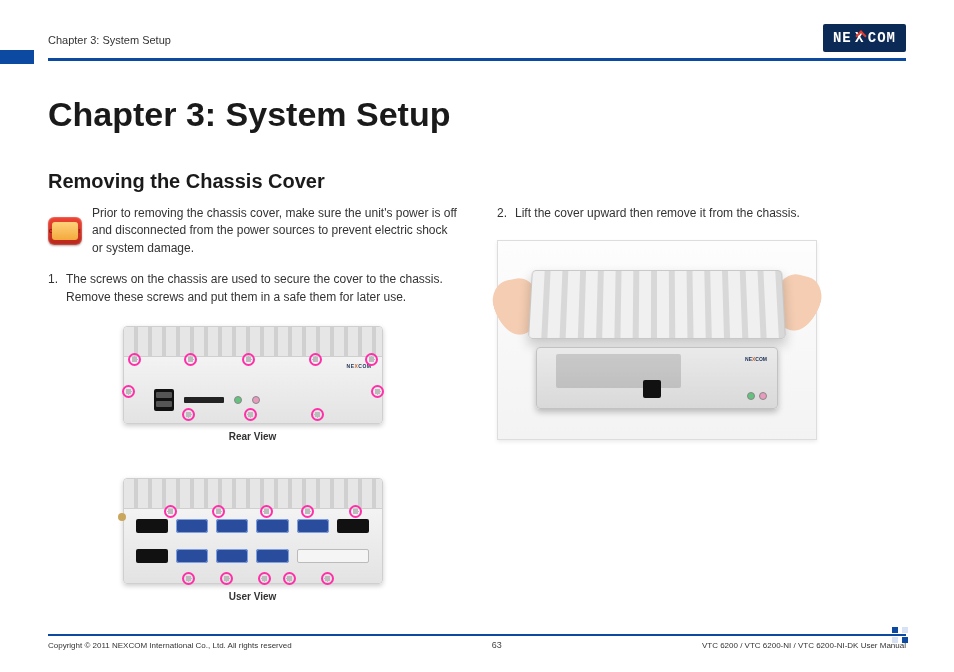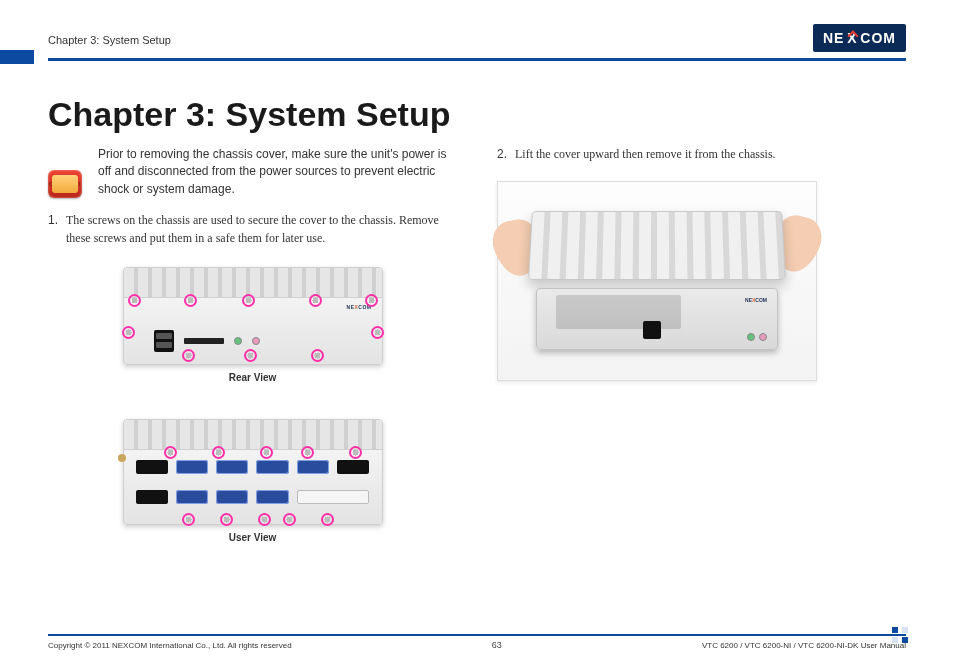--- a/index.html
+++ b/index.html
@@ -3,45 +3,45 @@
 <meta charset="utf-8">
 <style>
   * { margin: 0; padding: 0; box-sizing: border-box; }
   html, body { width: 954px; height: 672px; font-family: Arial, Helvetica, sans-serif; background: #fff; color: #222; }
   .page { position: relative; width: 954px; height: 672px; padding: 24px 48px 30px 48px; }
 
   
   .hdr { display: flex; align-items: flex-end; justify-content: space-between; }
   .hdr-left { font-size: 11px; color: #333; padding-bottom: 6px; }
   .hdr-logo { }
-  .logo-chip { background: #0b2a55; color: #fff; font-weight: 700; letter-spacing: 1px; font-size: 14px; padding: 6px 10px; border-radius: 2px; display: inline-flex; align-items: center; gap: 2px; }
+  .logo-chip { background: #0b2a55; color: #fff; font-weight: 700; letter-spacing: 1px; font-size: 14px; padding: 6px 10px; border-radius: 2px; display: inline-flex; align-items: center; gap: 2px; font-family: Liberation Mono, monospace; }
   .logo-chip .x { color: #fff; position: relative; display: inline-block; width: 12px; text-align: center; }
   .logo-chip .x::before { content: ""; position: absolute; left: 3px; top: 2px; width: 6px; height: 6px; border-left: 2px solid #e63b2e; border-top: 2px solid #e63b2e; transform: rotate(45deg); }
   .hdr-rule { margin-top: 6px; height: 3px; background: #0b4aa0; position: relative; }
   .hdr-rule::before { content: ""; position: absolute; left: -48px; top: -8px; width: 34px; height: 14px; background: #0b4aa0; }
 
   
   .title { font-size: 34px; font-weight: 700; color: #1a1a1a; margin-top: 34px; }
   .subtitle { font-size: 20px; font-weight: 700; color: #1a1a1a; margin-top: 36px; }
 
   
   .cols { display: flex; gap: 40px; margin-top: 12px; }
   .col { flex: 1 1 50%; min-width: 0; font-size: 12px; line-height: 1.45; color: #333; }
 
   
-  .caution-block { display: flex; align-items: flex-end; gap: 16px; }
+  .caution-block { display: flex; align-items: center; gap: 10px; }
   .caution-badge { width: 34px; height: 28px; border-radius: 6px; background: linear-gradient(#ef4333, #b7261a); box-shadow: inset 0 0 2px rgba(255, 255, 255, .6), 0 1px 2px rgba(0, 0, 0, .3); position: relative; flex: 0 0 auto; }
   .caution-badge::after { content: ""; position: absolute; inset: 5px 4px; border-radius: 3px; background: linear-gradient(#ffd27a, #f3a93c); }
   .caution-badge span { position: absolute; inset: 0; display: flex; align-items: center; justify-content: center; font-size: 6px; font-weight: 700; color: #7a1c12; letter-spacing: .4px; }
   .caution-text { flex: 1; }
 
   
   .step { display: flex; gap: 8px; margin-top: 14px; }
   .step .num { flex: 0 0 auto; }
-  .step .txt { flex: 1; font-family: Liberation Serif, serif; }
+  .step .txt { flex: 1; }
 
   
   .device-wrap { margin-top: 20px; display: flex; flex-direction: column; align-items: center; gap: 2px; }
   .device { width: 260px; background: linear-gradient(#f7f7f7, #e9e9e9); border: 1px solid #cfcfcf; border-radius: 4px; box-shadow: 0 2px 5px rgba(0, 0, 0, .2); }
   .device .fins { height: 30px; background: repeating-linear-gradient(90deg, #e6e6e6 0 10px, #d0d0d0 10px 14px); border-bottom: 1px solid #cfcfcf; border-radius: 4px 4px 0 0; }
   .device .face { position: relative; height: 66px; background: linear-gradient(#f3f3f3, #e3e3e3); border-radius: 0 0 4px 4px; }
   .mini-logo { position: absolute; right: 10px; top: 6px; font-size: 5px; font-weight: 700; color: #1a2f55; letter-spacing: .5px; }
   
   .front .face .port-row { position: absolute; left: 30px; bottom: 12px; display: flex; gap: 10px; align-items: center; }
   .usb-stack { width: 20px; height: 22px; background: #111; border-radius: 2px; display: flex; flex-direction: column; justify-content: space-around; padding: 2px; }
@@ -97,20 +97,21 @@
   <div class="hdr">
     <div class="hdr-left">Chapter 3: System Setup</div>
     <div class="hdr-logo">
       <span class="logo-chip">NE<span class="x">X</span>COM</span>
     </div>
   </div>
   <div class="hdr-rule"></div>
 
   <h1 class="title">Chapter 3: System Setup</h1>
 
+  <h2 class="subtitle">Removing the Chassis Cover</h2>
 
   <div class="cols">
 
     <div class="col">
 
       <div class="caution-block">
         <div class="caution-badge">
             <span>CAUTION!</span>
           </div>
         <div class="caution-text">Prior to removing the chassis cover, make sure the unit's power is off and disconnected from the power sources to prevent electric shock or system damage.</div>

